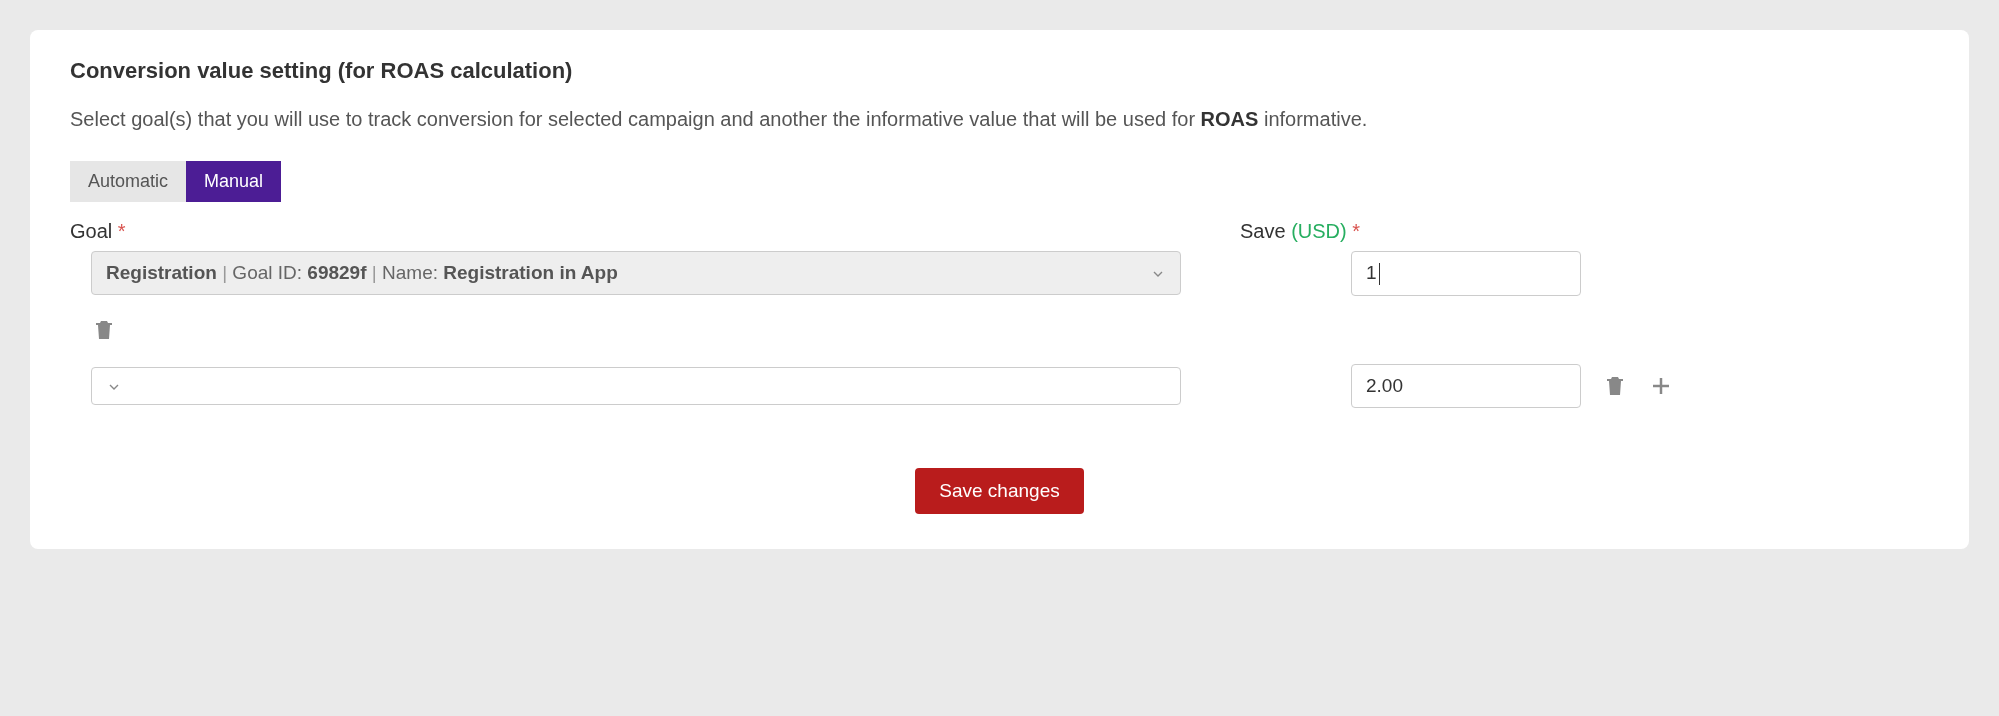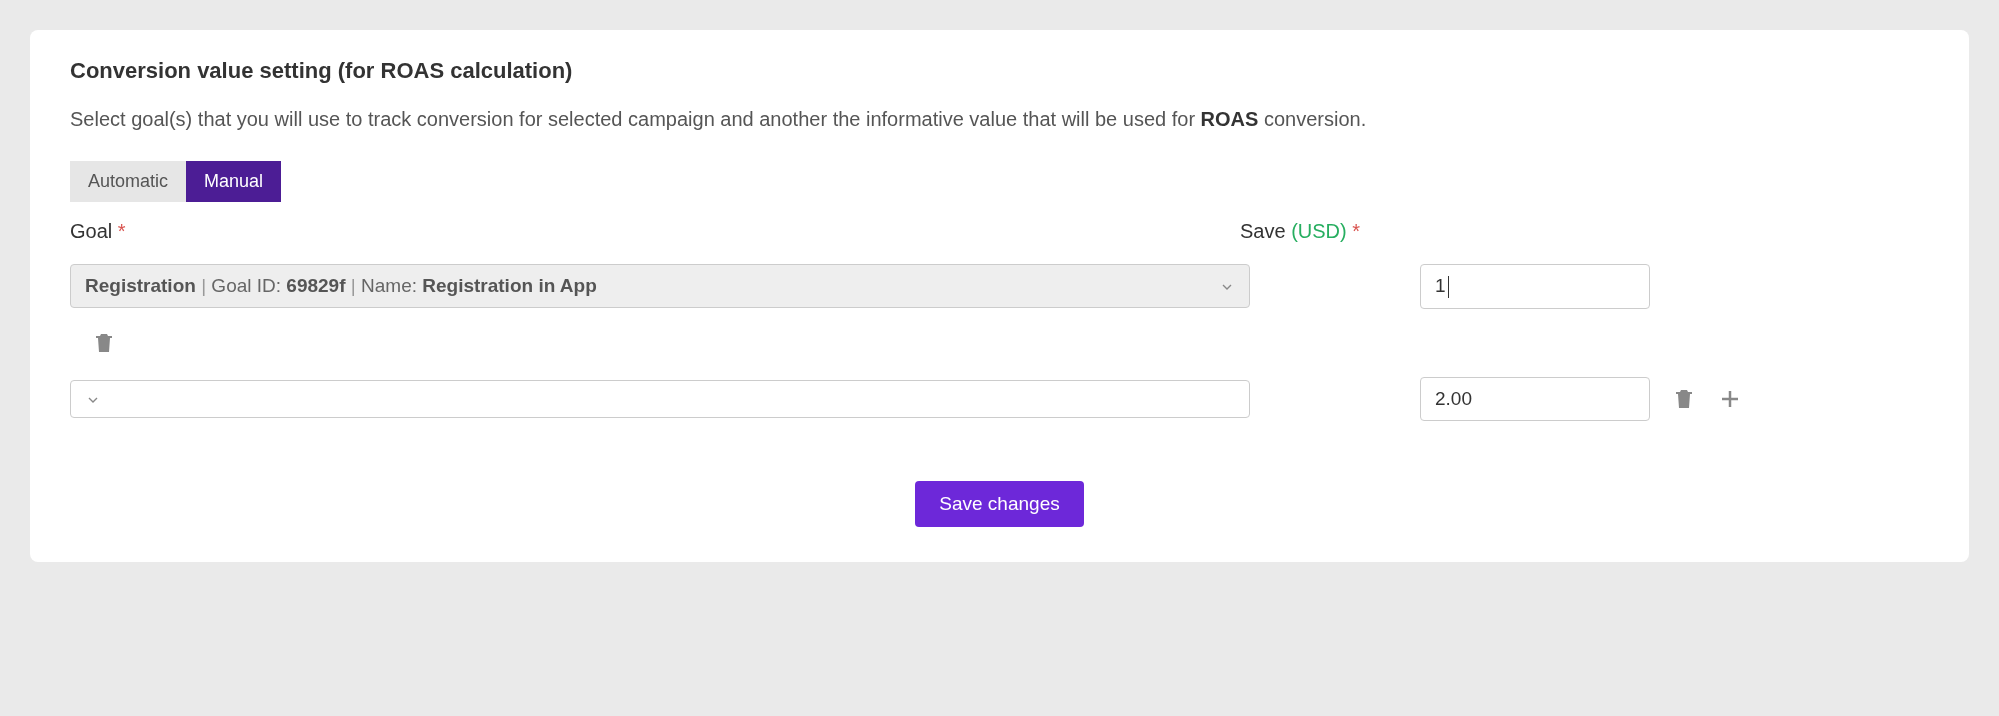--- a/index.html
+++ b/index.html
@@ -41,47 +41,48 @@
   .tab.inactive {
     background: #e6e6e6;
     color: #555;
   }
   .tab.active {
     background: #4c1d95;
     color: #fff;
   }
   .labels-row {
     display: flex;
-    margin-bottom: 21px;
+    margin-bottom: 8px;
   }
   .goal-col-label { width: 1000px; }
   .value-col-label { margin-left: 170px; }
   .col-label {
     font-size: 20px;
     color: #333;
   }
   .currency { color: #27ae60; }
   .asterisk { color: #d9534f; }
   .goal-row {
     display: flex;
     align-items: center;
     margin-bottom: 22px;
   }
   .goal-select {
-    width: 1180px;
+    width: 1090px;
     display: flex;
     align-items: center;
     justify-content: space-between;
     border: 1px solid #ccc;
     border-radius: 4px;
     padding: 10px 14px;
     font-size: 19px;
     color: #666;
     cursor: pointer;
     background: #fff;
+    margin-left: 21px;
   }
   .goal-select.disabled {
     background: #eee;
     cursor: default;
   }
   .goal-select .bold { font-weight: 700; color: #555; }
   .sep { color: #999; }
   .chevron {
     width: 16px; height: 16px;
     flex-shrink: 0;
@@ -115,38 +116,38 @@
     color: #888;
     flex-shrink: 0;
   }
   .icon-btn svg { width: 100%; height: 100%; }
   .save-row {
     display: flex;
     justify-content: center;
     margin-top: 60px;
   }
   .save-btn {
-    background: #6d28d9;
+    background: #b91c1c;
     color: #fff;
     border: none;
     border-radius: 4px;
     padding: 12px 24px;
     font-size: 19px;
     cursor: pointer;
   }
 </style>
 </head>
 <body>
 
 <div class="card">
 
   <div class="section-title">Conversion value setting (for ROAS calculation)</div>
 
   <div class="section-desc">
-    <span>Select goal(s) that you will use to track conversion for selected campaign and another the informative value that will be used for </span><span class="bold">ROAS</span><span> conversion.</span>
+    <span>Select goal(s) that you will use to track conversion for selected campaign and another the informative value that will be used for </span><span class="bold">ROAS</span><span> informative.</span>
   </div>
 
   <div class="tabs">
     <div class="tab inactive">Automatic</div>
     <div class="tab active">Manual</div>
   </div>
 
   <div class="labels-row">
     <div class="col-label goal-col-label">
       <span>Goal</span>

